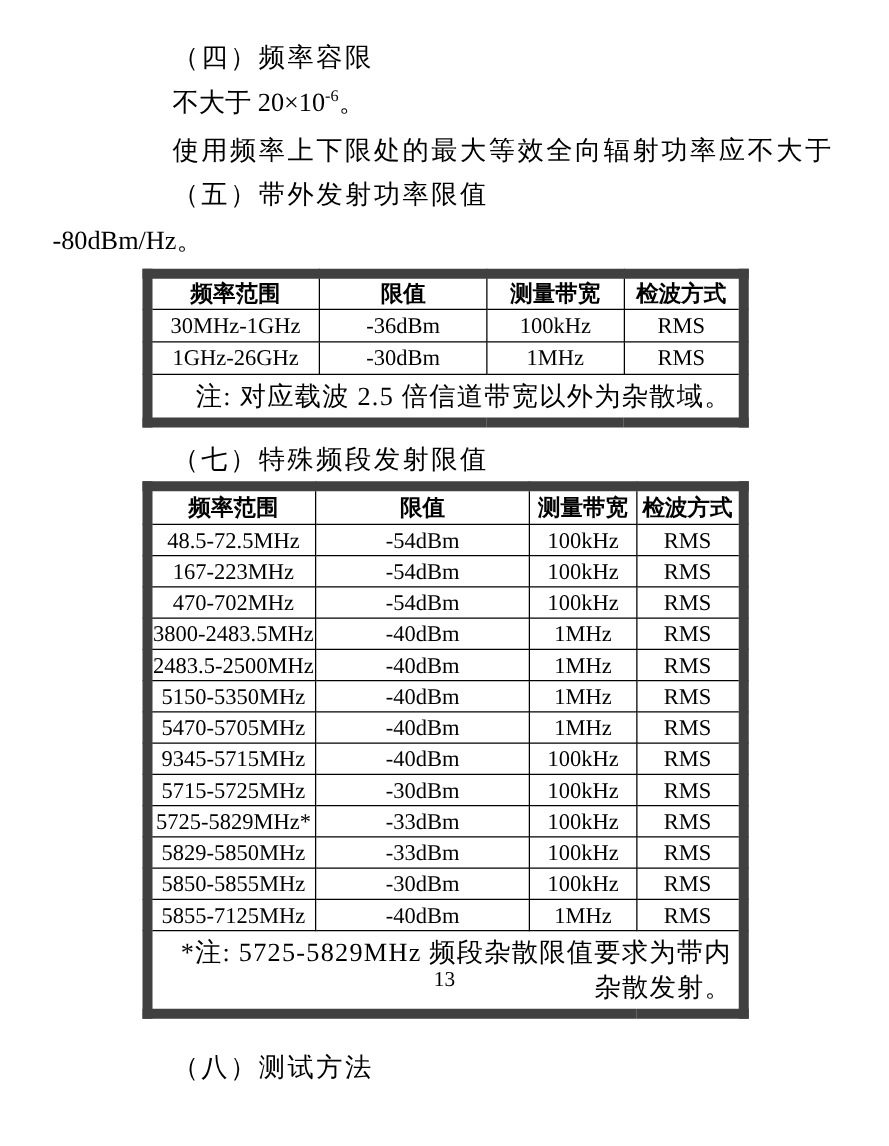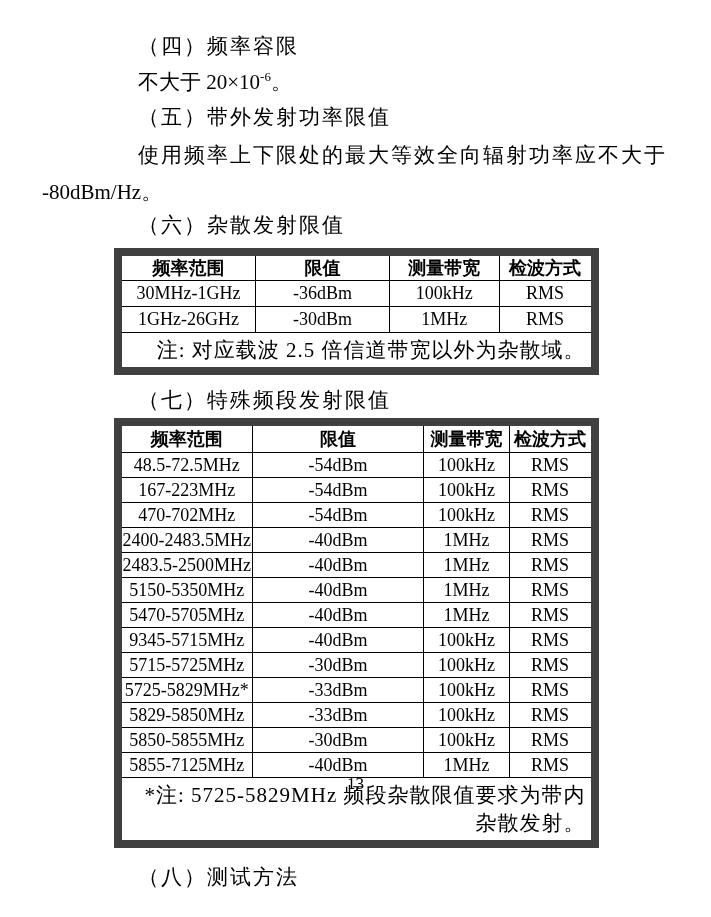--- a/index.html
+++ b/index.html
@@ -27,21 +27,21 @@
   }
   .indent { padding-left: 96px; }
   .cn-spaced { letter-spacing: 2px; }
   .heading { letter-spacing: 2px; }
   .mt-tol   { margin-top: 12px; }
   .mt-s5    { margin-top: 11px; }
   .mt-oob1  { margin-top: 14px; }
   .mt-oob2  { margin-top: 13px; }
   .mt-s6    { margin-top: 9px; }
   .mt-s7    { margin-top: 13px; }
-  .mt-s8    { margin-top: 17px; }
+  .mt-s8    { margin-top: 27px; }
   sup.exp {
     font-size: 13px;
     vertical-align: super;
     line-height: 0;
   }
   table.doc-table {
     border-collapse: collapse;
     width: 485px;
     margin: 0 auto;
     table-layout: fixed;
@@ -86,27 +86,26 @@
 </style>
 </head>
 <body>
 
 <div class="page">
 
   <p class="line indent heading">（四）频率容限</p>
 
   <p class="line indent mt-tol"><span>不大于 20×10</span><sup class="exp">-6</sup><span>。</span></p>
 
+  <p class="line indent cn-spaced mt-oob1">使用频率上下限处的最大等效全向辐射功率应不大于</p>
+
   <p class="line indent heading mt-s5">（五）带外发射功率限值</p>
 
-  <p class="line indent cn-spaced mt-oob1">使用频率上下限处的最大等效全向辐射功率应不大于</p>
-
   <p class="line mt-oob2">-80dBm/Hz。</p>
 
-  <p class="line indent heading mt-s6">（六）杂散发射限值</p>
 
   <table class="doc-table t1">
     <colgroup>
       <col style="width:29%">
         <col style="width:28%">
         <col style="width:23%">
         <col style="width:20%">
     </colgroup>
     <thead>
       <tr>
@@ -167,21 +166,21 @@
           <td>100kHz</td>
           <td>RMS</td>
         </tr>
         <tr>
           <td>470-702MHz</td>
           <td>-54dBm</td>
           <td>100kHz</td>
           <td>RMS</td>
         </tr>
         <tr>
-          <td>2400-2483.5MHz</td>
+          <td>3800-2483.5MHz</td>
           <td>-40dBm</td>
           <td>1MHz</td>
           <td>RMS</td>
         </tr>
         <tr>
           <td>2483.5-2500MHz</td>
           <td>-40dBm</td>
           <td>1MHz</td>
           <td>RMS</td>
         </tr>

